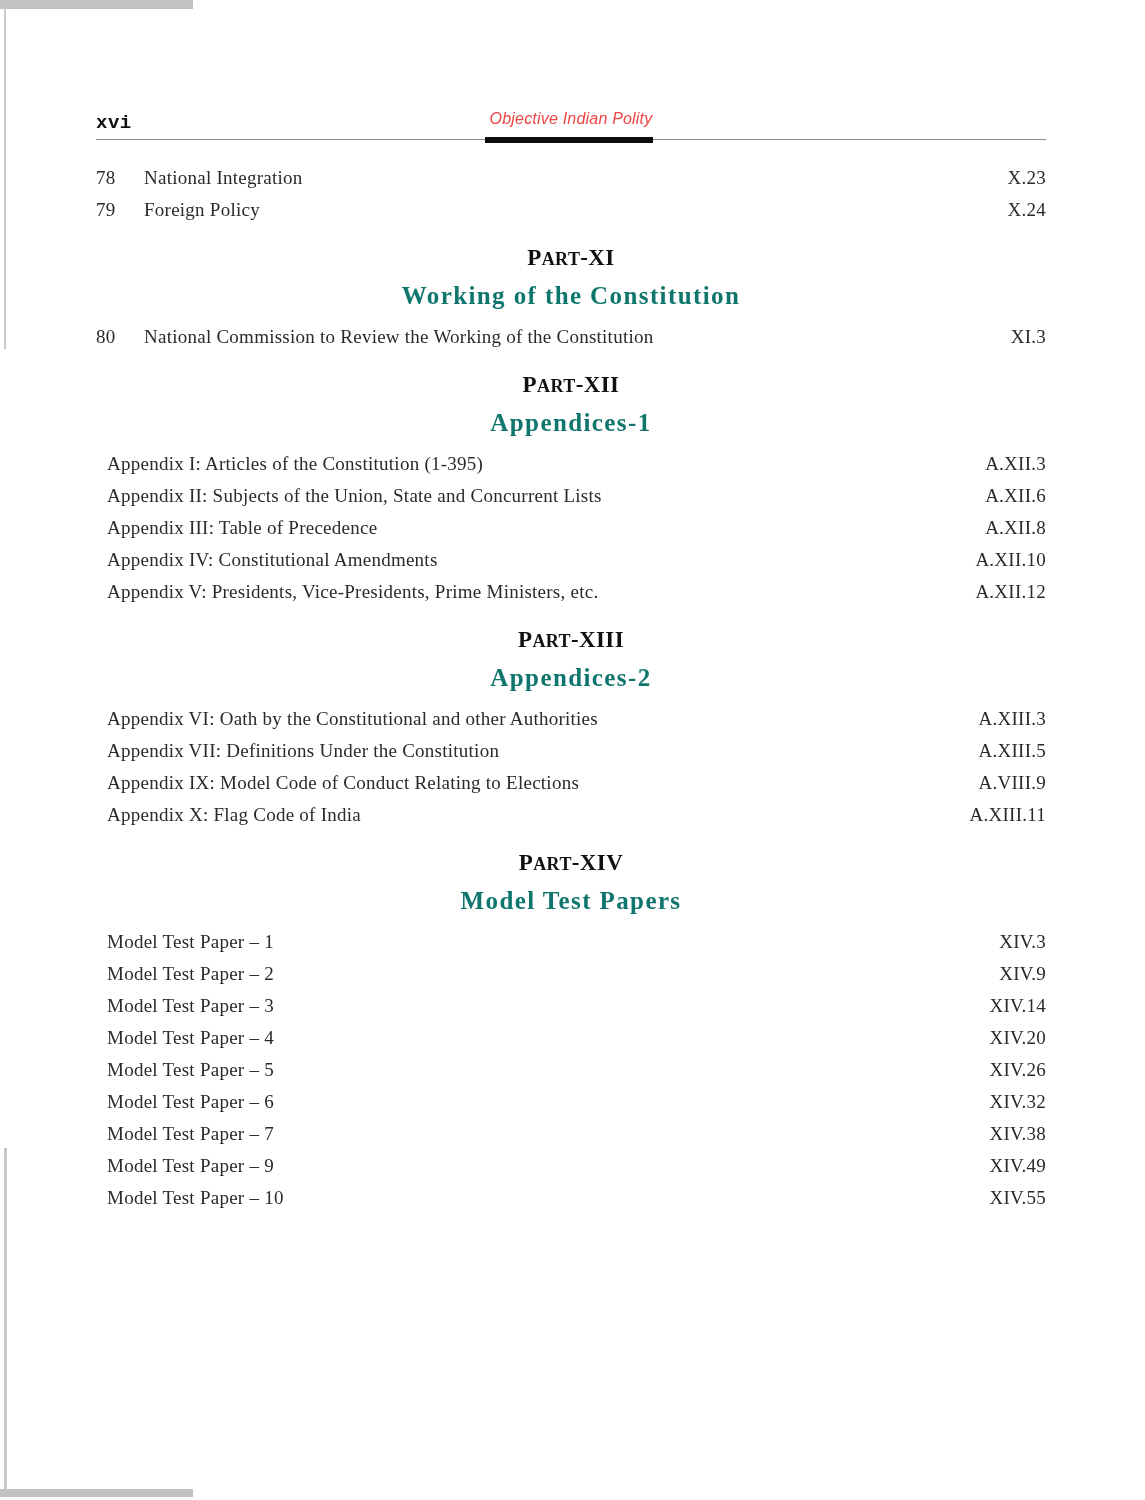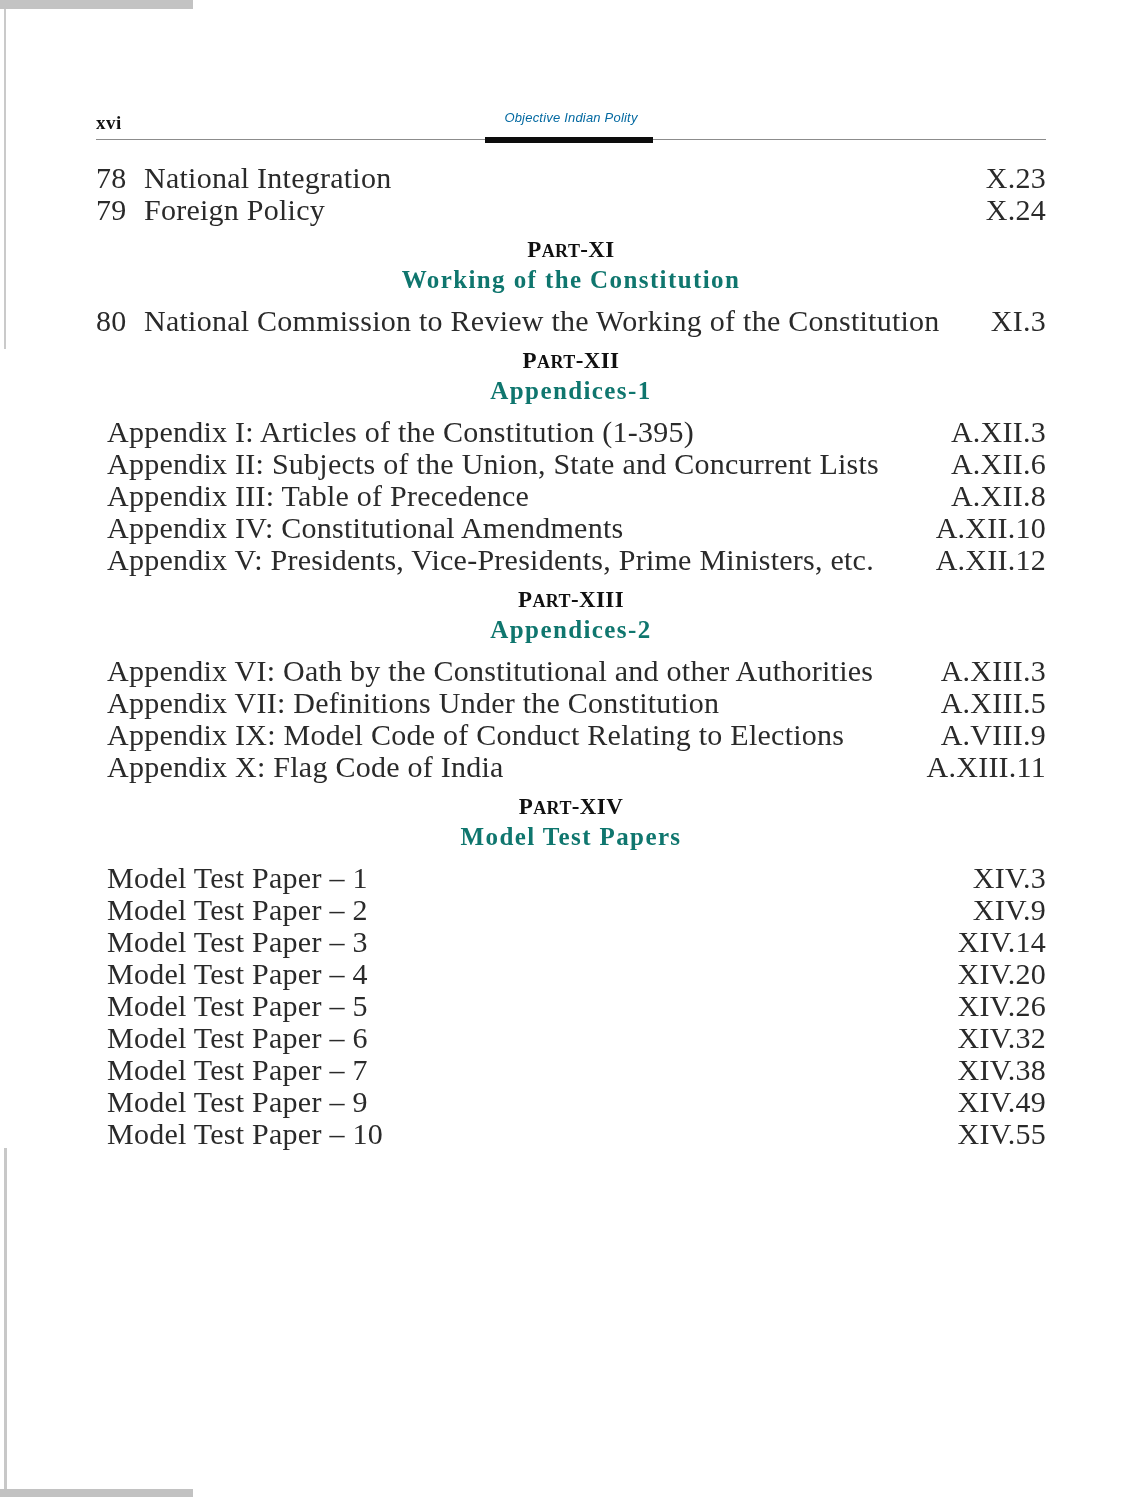--- a/index.html
+++ b/index.html
@@ -56,35 +56,35 @@
   }
 
   
   .runhead {
     position: relative;
     height: 44px;
   }
   .folio {
     position: absolute;
     left: 0; top: 6px;
-    font-family: Liberation Serif, serif;
+    font-family: Liberation Mono, monospace;
     font-weight: bold;
     font-size: 19px;
     letter-spacing: 0.5px;
     color: #111;
   }
   .runtitle {
     position: absolute;
     left: 0; right: 0; top: 4px;
     text-align: center;
     font-family: "Liberation Sans", "DejaVu Sans", sans-serif;
     font-style: italic;
-    font-size: 13px;
+    font-size: 16px;
     letter-spacing: 0.2px;
-    color: #0369a1;
+    color: #ef4444;
   }
   .rule-thin {
     position: absolute;
     left: 0; top: 33px;
     width: 950px;
     height: 1px;
     background: #8c8c8c;
   }
   .rule-thick {
     position: absolute;
@@ -94,21 +94,21 @@
     background: #0c0c0c;
   }
 
   
   .toc {
     margin-top: 12px;
   }
   .row {
     position: relative;
     height: 32px;
-    font-size: 30px;
+    font-size: 19px;
     line-height: 32px;
     color: #2a2a2a;
     letter-spacing: 0.25px;
   }
   .row .num {
     position: absolute;
     left: 0;
     width: 36px;
     text-align: left;
   }
@@ -130,21 +130,21 @@
 
   
   .part-block {
     text-align: center;
   }
   .part-label {
     font-size: 23px;
     font-weight: bold;
     letter-spacing: 0.4px;
     color: #101010;
-    line-height: 24px;
+    line-height: 40px;
   }
   .part-label .sc {
     font-size: 18px;
   }
   .part-title {
     font-size: 25px;
     font-weight: bold;
     letter-spacing: 1.4px;
     color: #0f766e;
     line-height: 34px;

